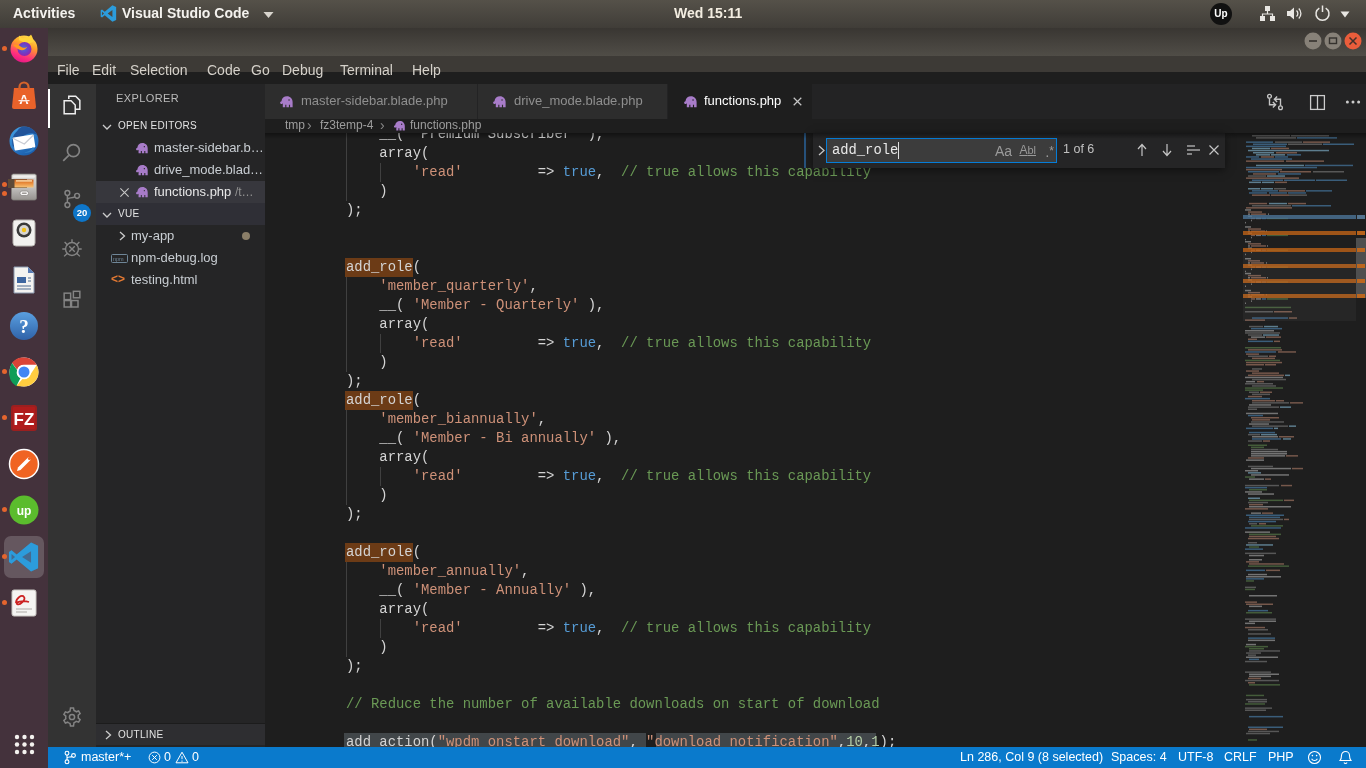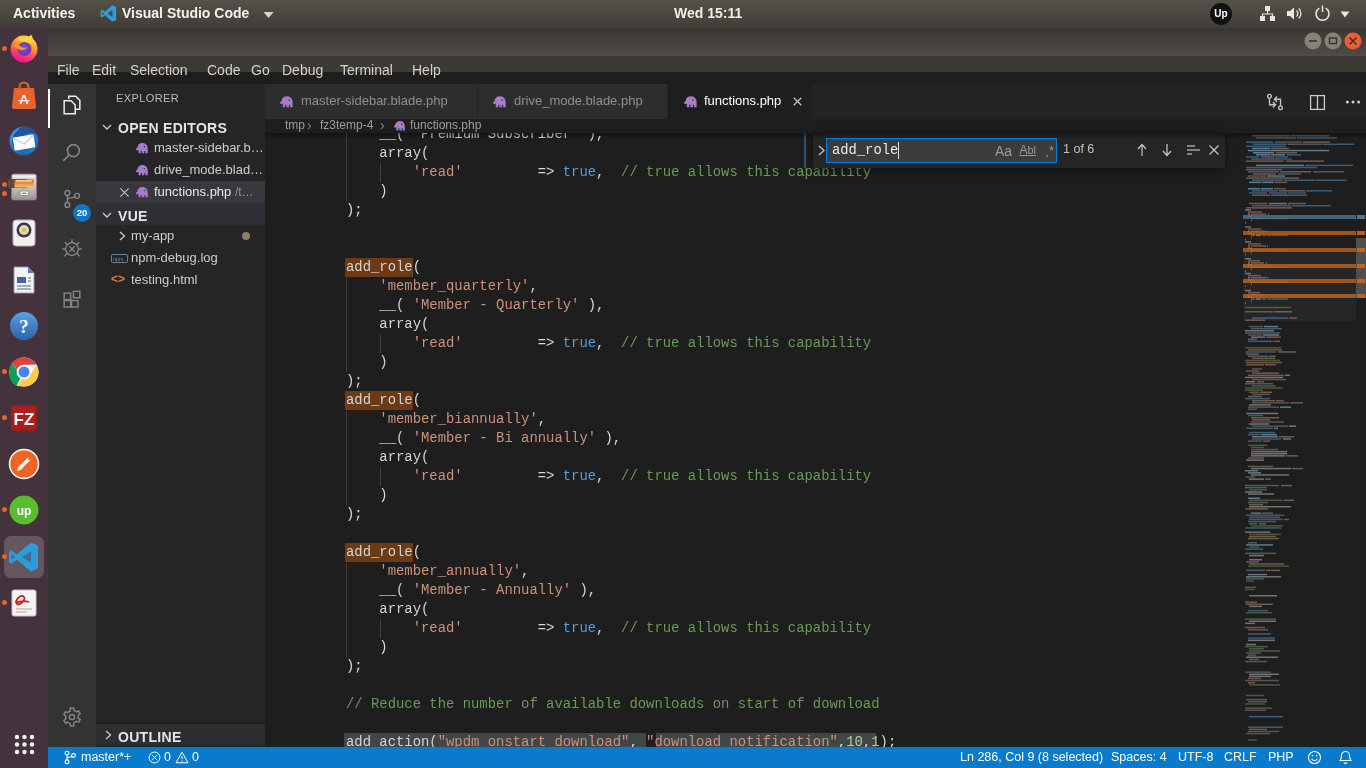--- a/index.html
+++ b/index.html
@@ -20,21 +20,21 @@
 #menubar{left:48px;top:56px;width:1318px;height:16px;background:#3d3a36;color:#d5d1ca;font-size:14px}
 #menubar span{position:absolute;top:6px}
 
 #actbar{left:48px;top:84px;width:48px;height:663px;background:#333333}
 .aicon{position:absolute;left:60px;width:24px;height:24px}
 
 #sidebar{left:96px;top:84px;width:169px;height:663px;background:#252526;color:#cccccc;overflow:hidden}
 #sidebar .title{left:20px;top:8px;font-size:11px;color:#bbbbbb;letter-spacing:.4px}
 .srow{position:absolute;left:0;width:169px;height:22px;font-size:13px;color:#c8cdd2;white-space:nowrap}
 .srow .lbl{position:absolute;top:3px}
-.shead{font-weight:bold;font-size:14px;color:#e4e4e4;letter-spacing:.3px}
+.shead{font-weight:normal;font-size:10px;color:#e4e4e4;letter-spacing:.3px}
 .chev{position:absolute;width:10px;height:10px}
 
 #tabbar{left:265px;top:84px;width:1101px;height:35px;background:#232324}
 .tab{position:absolute;top:0;height:35px;font-size:13px}
 .tab .nm{position:absolute;top:9px;left:36px}
 #crumbs{left:265px;top:119px;width:1101px;height:14px;background:#1e1e1e;color:#9d9d9d;font-size:12px}
 #codewrap{left:265px;top:133px;width:1101px;height:614px;background:#1e1e1e;overflow:hidden}
 #gutter{position:absolute;left:0;top:-8px;width:55px;text-align:right;font-family:"Liberation Mono",monospace;font-size:13.9px;line-height:19px;color:#858585;white-space:pre}
 #code{position:absolute;left:81px;top:-8px;font-family:"Liberation Mono",monospace;font-size:13.9px;line-height:19px;color:#d4d4d4;white-space:pre}
 #code .s{color:#ce9178}

